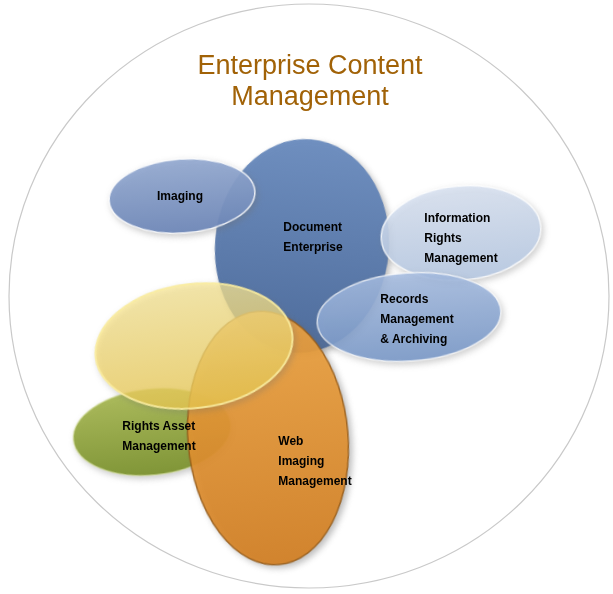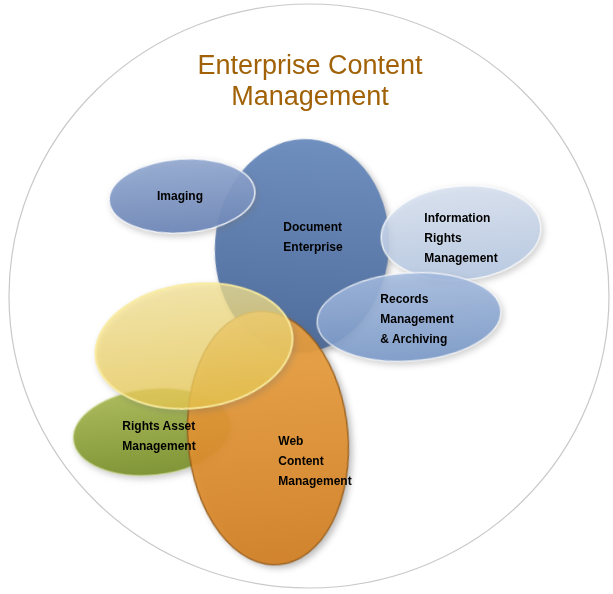--- a/index.html
+++ b/index.html
@@ -110,21 +110,21 @@
   <div class="label" style="left:180px; top:196px;">Imaging</div>
 
   <div class="label" style="left:461px; top:238px;">Information
 Rights
 Management</div>
 
   <div class="label" style="left:159px; top:436px;">Rights Asset
 Management</div>
 
   <div class="label" style="left:315px; top:461px;">Web
-Content
+Imaging
 Management</div>
 
   <div class="label" style="left:417px; top:319px;">Records
 Management
 &amp; Archiving</div>
 
 
 </div>
 
 </body></html>

